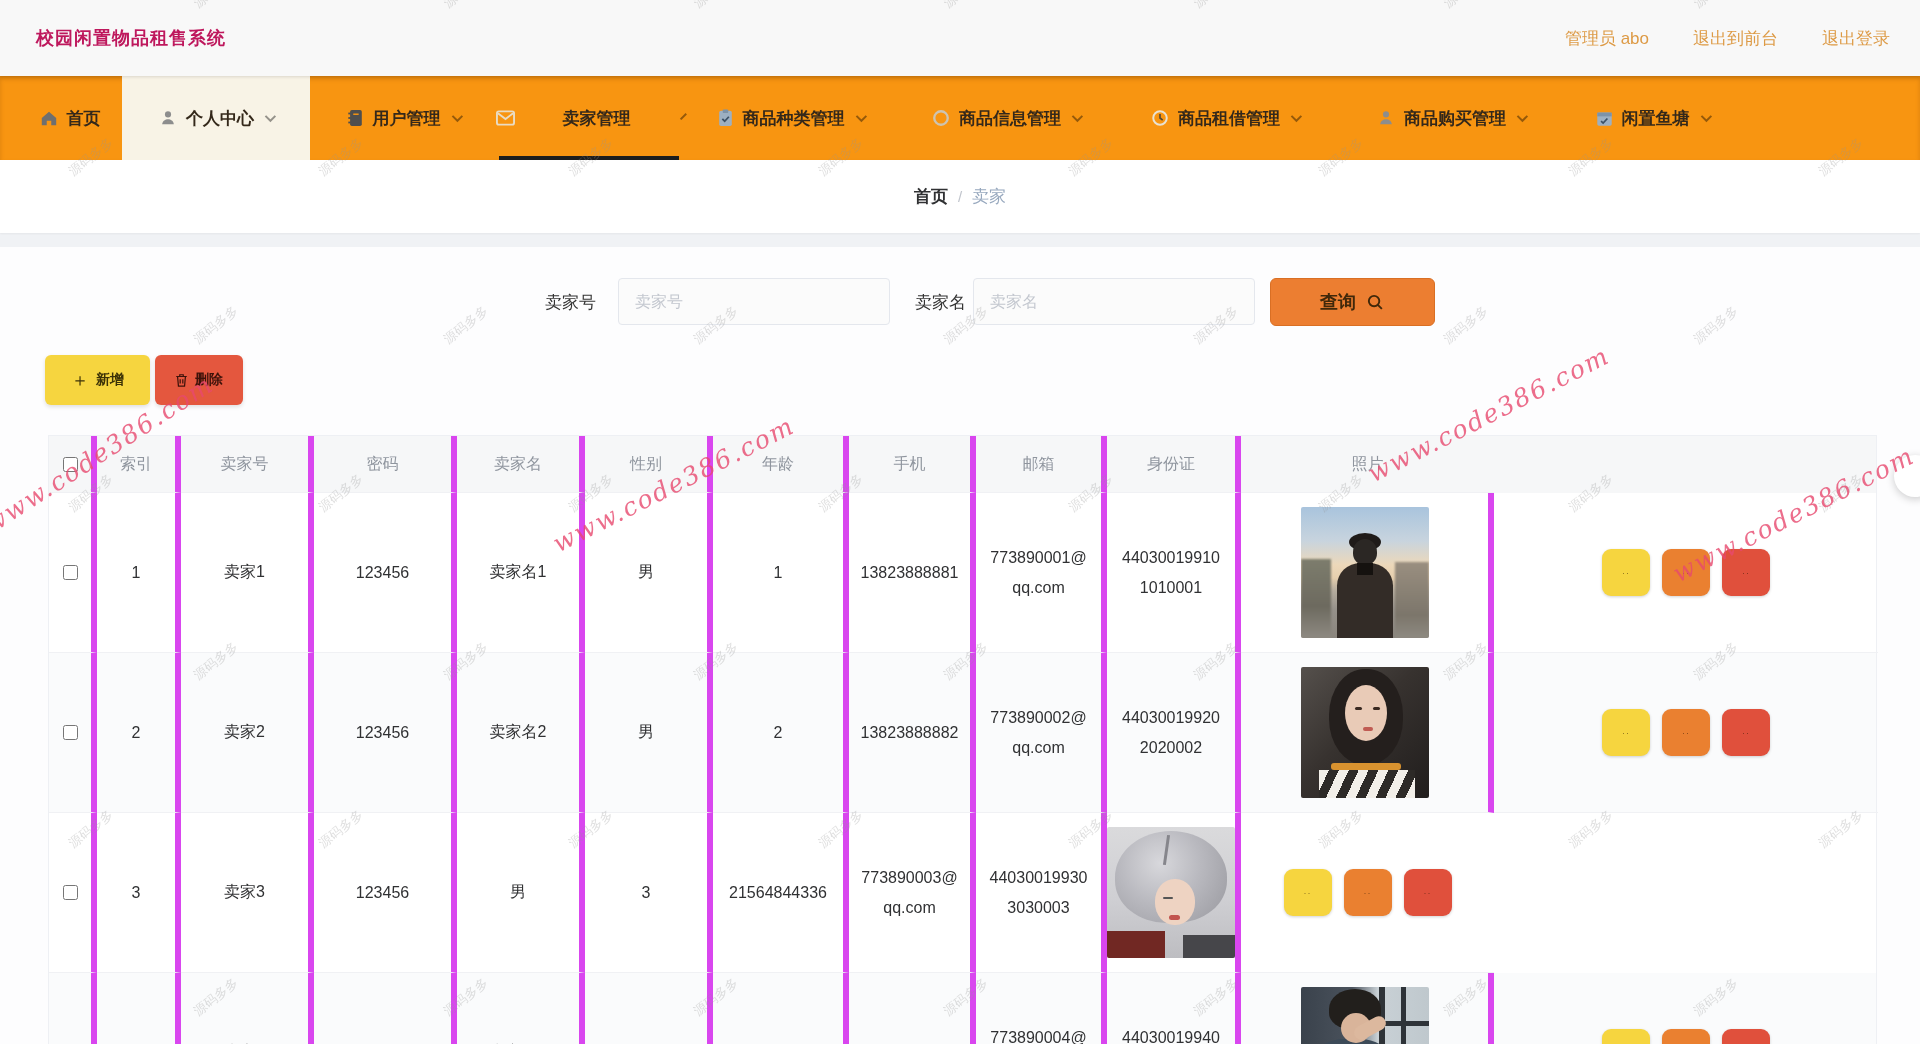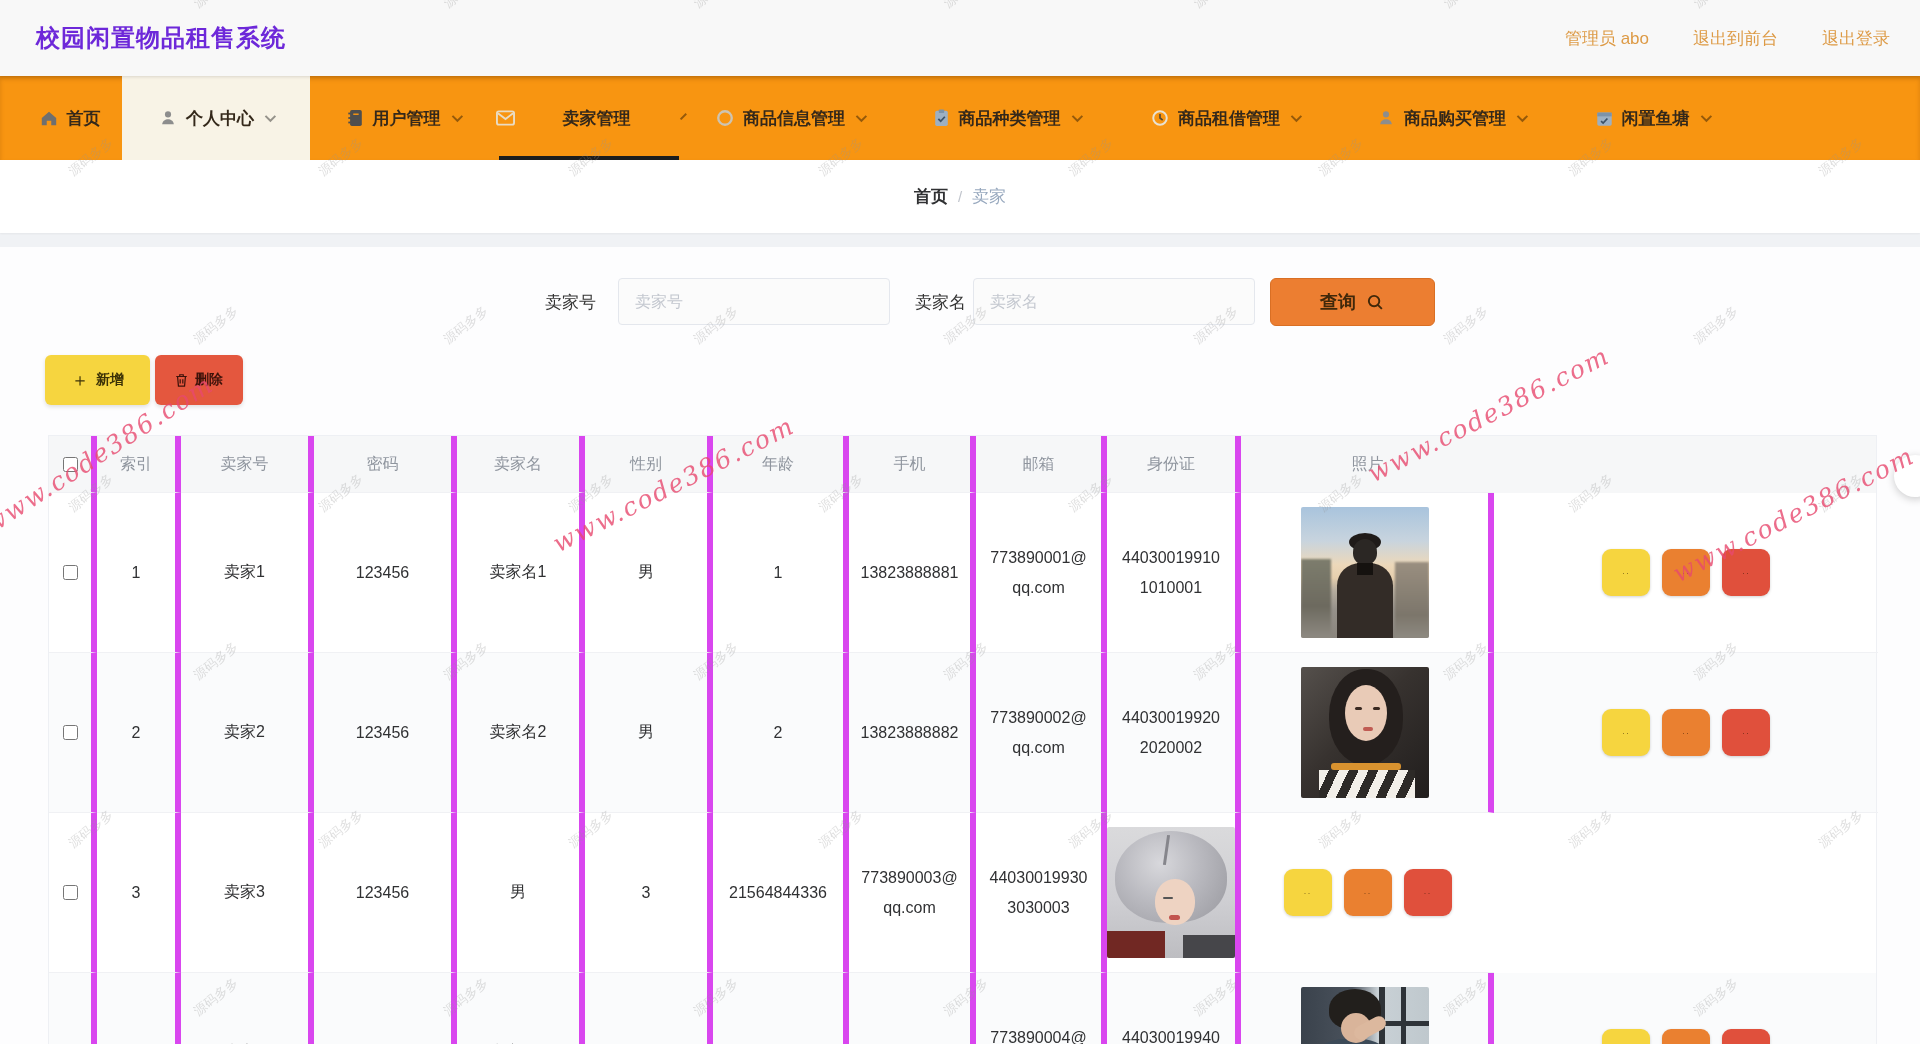--- a/index.html
+++ b/index.html
@@ -2,21 +2,21 @@
 <html><head>
 <meta charset="utf-8">
 <style>
   * { margin:0; padding:0; box-sizing:border-box; }
   html,body { width:1920px; height:1044px; overflow:hidden; font-family:"Liberation Sans",sans-serif; }
   #app { position:relative; width:1920px; height:1044px; background:#fdfdfe; }
 
   
   .header { position:absolute; top:0; left:0; width:100%; height:76px; background:#f8f8f8;
             display:flex; align-items:center; box-shadow:0 1px 3px rgba(0,0,0,.12); z-index:5; }
-  .header .title { margin-left:36px; font-size:24px; font-weight:bold; color:#6d28d9; letter-spacing:1px; }
+  .header .title { margin-left:36px; font-size:18px; font-weight:bold; color:#be185d; letter-spacing:1px; }
   .header .spacer { flex:1; }
   .header .hlink { font-size:17px; color:#dd9a45; margin-right:44px; cursor:pointer; white-space:nowrap; }
   .header .hlink:last-child { margin-right:30px; }
 
   
   .nav { position:absolute; top:76px; left:0; width:100%; height:84px; background:#f89511;
          display:flex; align-items:stretch; padding-left:18px; z-index:4;
          box-shadow:inset 0 3px 4px rgba(120,60,0,.25); }
   .nav-item { display:flex; align-items:center; justify-content:center; gap:9px; height:84px;
               color:#34281a; font-size:17px; font-weight:600; cursor:pointer; position:relative; white-space:nowrap; }
@@ -187,33 +187,33 @@
     </div>
     <div class="nav-item active">
       <svg width="19" height="16" viewBox="0 0 20 16">
           <rect x="1" y="1" width="18" height="14" rx="2" fill="none" stroke="#e9dcc4" stroke-width="2"></rect>
           <path d="M2 3l8 6 8-6" fill="none" stroke="#e9dcc4" stroke-width="2"></path>
         </svg>
       <span>卖家管理</span>
       <span class="chev"></span>
     </div>
     <div class="nav-item">
-      <svg width="18" height="18" viewBox="0 0 20 20">
-          <circle cx="10" cy="10" r="7.5" fill="none" stroke="#cdc4b2" stroke-width="2.6"></circle>
-        </svg>
-      <span>商品信息管理</span>
-      <span class="chev"></span>
-    </div>
-    <div class="nav-item">
       <svg width="17" height="18" viewBox="0 0 18 20">
           <rect x="2" y="2" width="14" height="17" rx="2" fill="#9db0c2"></rect>
           <rect x="6" y="0.5" width="6" height="4" rx="1" fill="#7d93a8"></rect>
           <path d="M5.5 11l2.6 2.6 4.6-5" stroke="#3c5166" stroke-width="2" fill="none"></path>
         </svg>
       <span>商品种类管理</span>
+      <span class="chev"></span>
+    </div>
+    <div class="nav-item">
+      <svg width="18" height="18" viewBox="0 0 20 20">
+          <circle cx="10" cy="10" r="7.5" fill="none" stroke="#cdc4b2" stroke-width="2.6"></circle>
+        </svg>
+      <span>商品信息管理</span>
       <span class="chev"></span>
     </div>
     <div class="nav-item">
       <svg width="18" height="18" viewBox="0 0 20 20">
           <circle cx="10" cy="10" r="7.5" fill="none" stroke="#e9e2d2" stroke-width="2.2"></circle>
           <path d="M10 5.5V10l3 2.4" fill="none" stroke="#4e4638" stroke-width="1.8"></path>
         </svg>
       <span>商品租借管理</span>
       <span class="chev"></span>
     </div>

